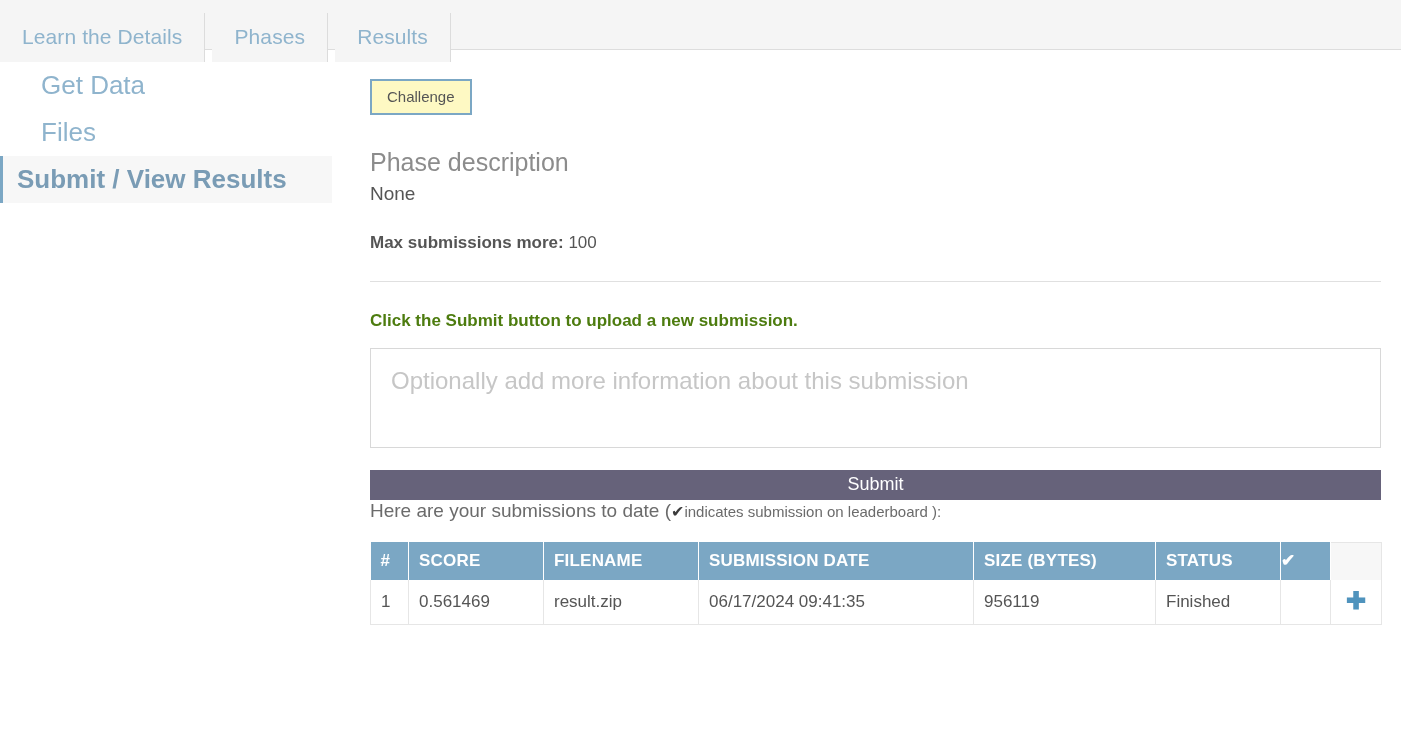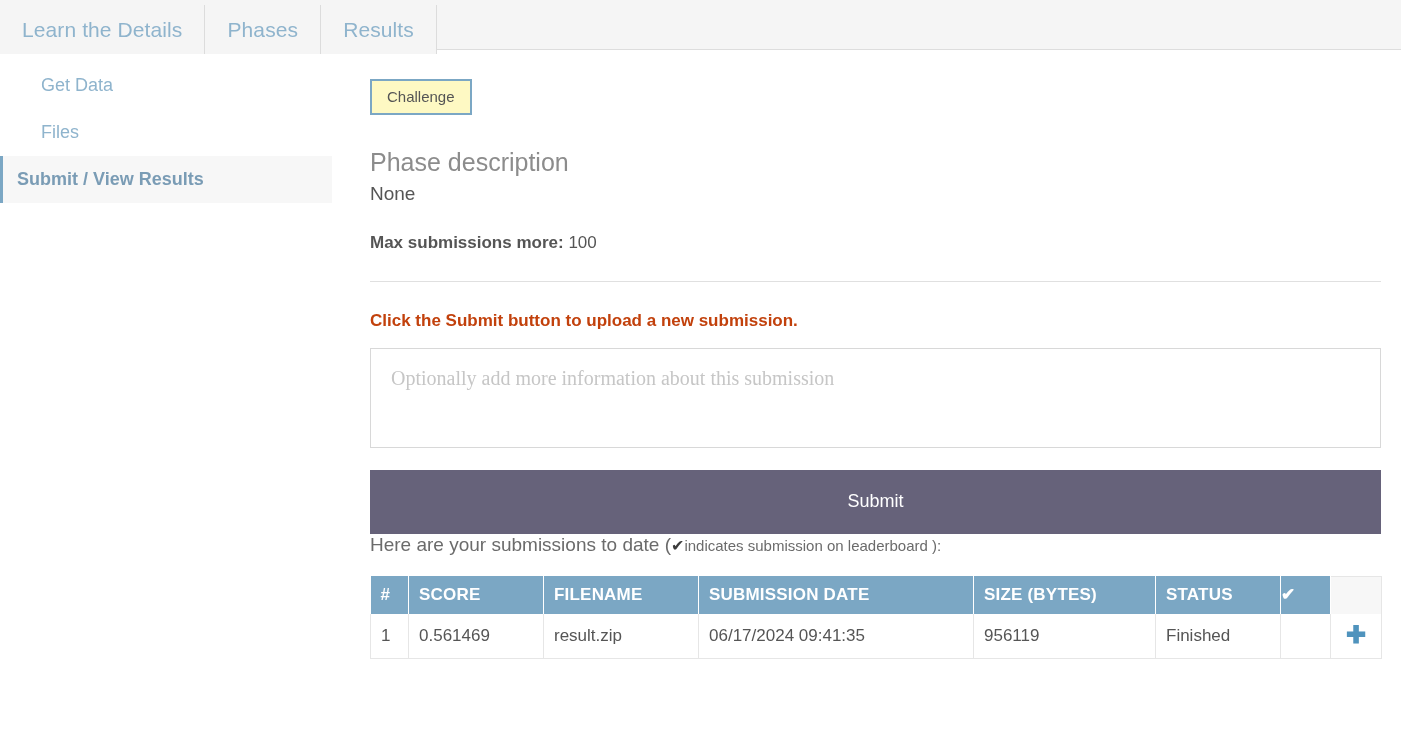--- a/index.html
+++ b/index.html
@@ -21,24 +21,25 @@
     position: absolute;
     left: 0; top: 0;
     width: 1401px;
     height: 50px;
     background: #f5f5f5;
     border-bottom: 1px solid #dddddd;
     box-sizing: border-box;
   }
   .tabs {
     position: absolute;
-    left: 0; top: 4px;
+    left: 0; top: 12px;
     height: 50px;
     display: flex;
-    align-items: flex-end;
+    align-items: center;
+    gap: 7px;
   }
   .tab {
     height: 49px;
     display: flex;
     align-items: center;
     padding: 0 22px;
     font-size: 21px;
     color: #8fb4cd;
     background: #f5f5f5;
     border-right: 1px solid #dcdcdc;
@@ -61,21 +62,21 @@
   .sidebar {
     position: absolute;
     left: 0; top: 62px;
     width: 332px;
   }
   .side-item {
     height: 47px;
     display: flex;
     align-items: center;
     padding-left: 38px;
-    font-size: 18px;
+    font-size: 26px;
     color: #8fb4cd;
     box-sizing: border-box;
     border-left: 3px solid transparent;
     cursor: pointer;
     text-align: center;
   }
   .side-item.active {
     background: #f7f7f7;
     border-left: 3px solid #7ba7c4;
     color: #7a9cb5;
@@ -127,44 +128,44 @@
     margin-top: 28px;
     height: 1px;
     background: #e0e0e0;
     width: 1011px;
   }
 
   .submit-instruction {
     margin-top: 29px;
     font-size: 17px;
     font-weight: bold;
-    color: #c2410c;
+    color: #4d7c0f;
   }
 
   .comment-box {
     margin-top: 17px;
     width: 1011px;
     height: 100px;
     box-sizing: border-box;
     border: 1px solid #d8d8d8;
     background: #ffffff;
-    font-size: 20px;
+    font-size: 24px;
     color: #a16207;
     padding: 18px 0 0 20px;
     resize: none;
-    font-family: Liberation Serif, serif;
+    font-family: Liberation Sans, sans-serif;
     outline: none;
     display: block;
   }
   .comment-box::placeholder { color: #c6c6c6; }
 
   .submit-btn {
     margin-top: 22px;
     width: 1011px;
-    height: 64px;
+    height: 30px;
     background: #66627a;
     color: #ffffff;
     border: none;
     font-size: 18px;
     font-family: "Liberation Sans", sans-serif;
     cursor: pointer;
     display: block;
   }
 
   .subs-line {

